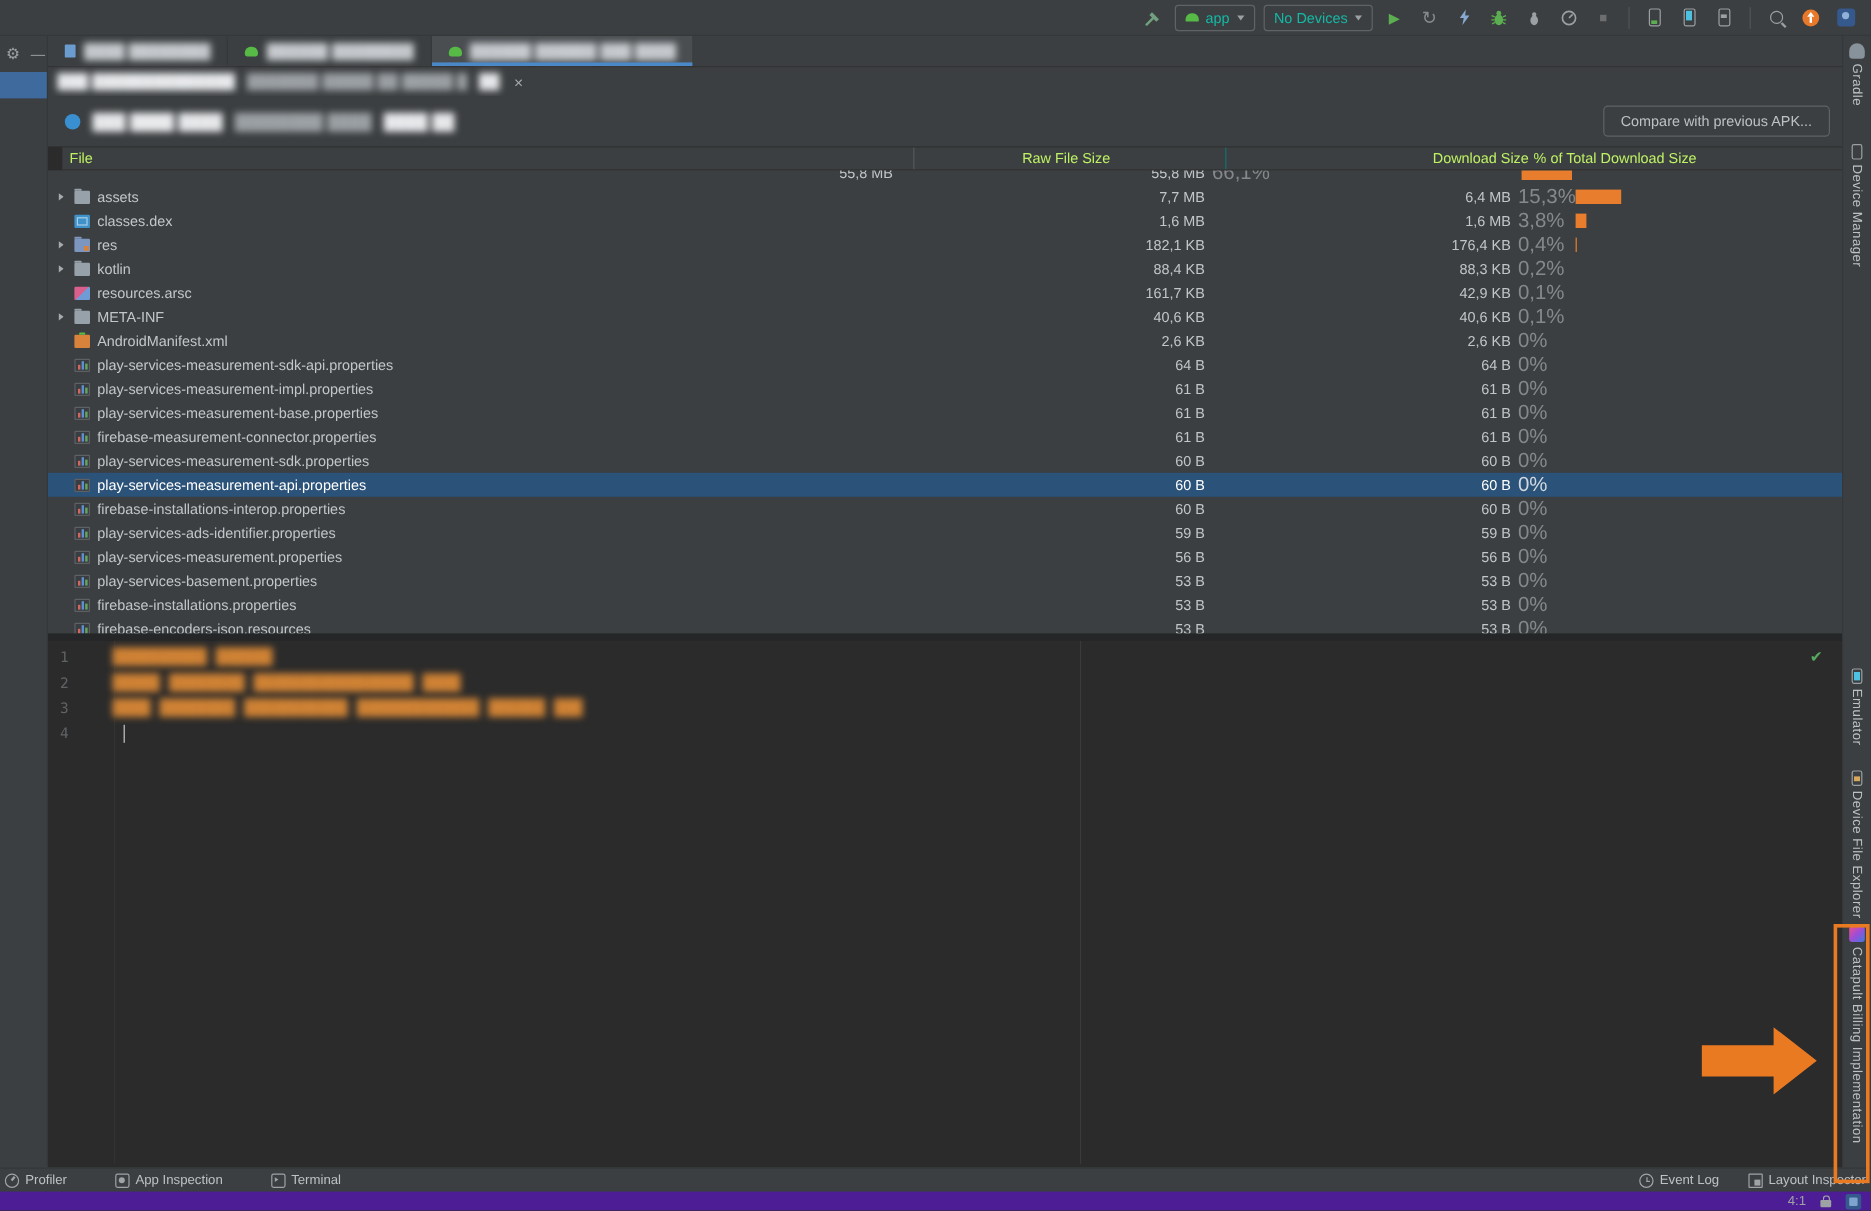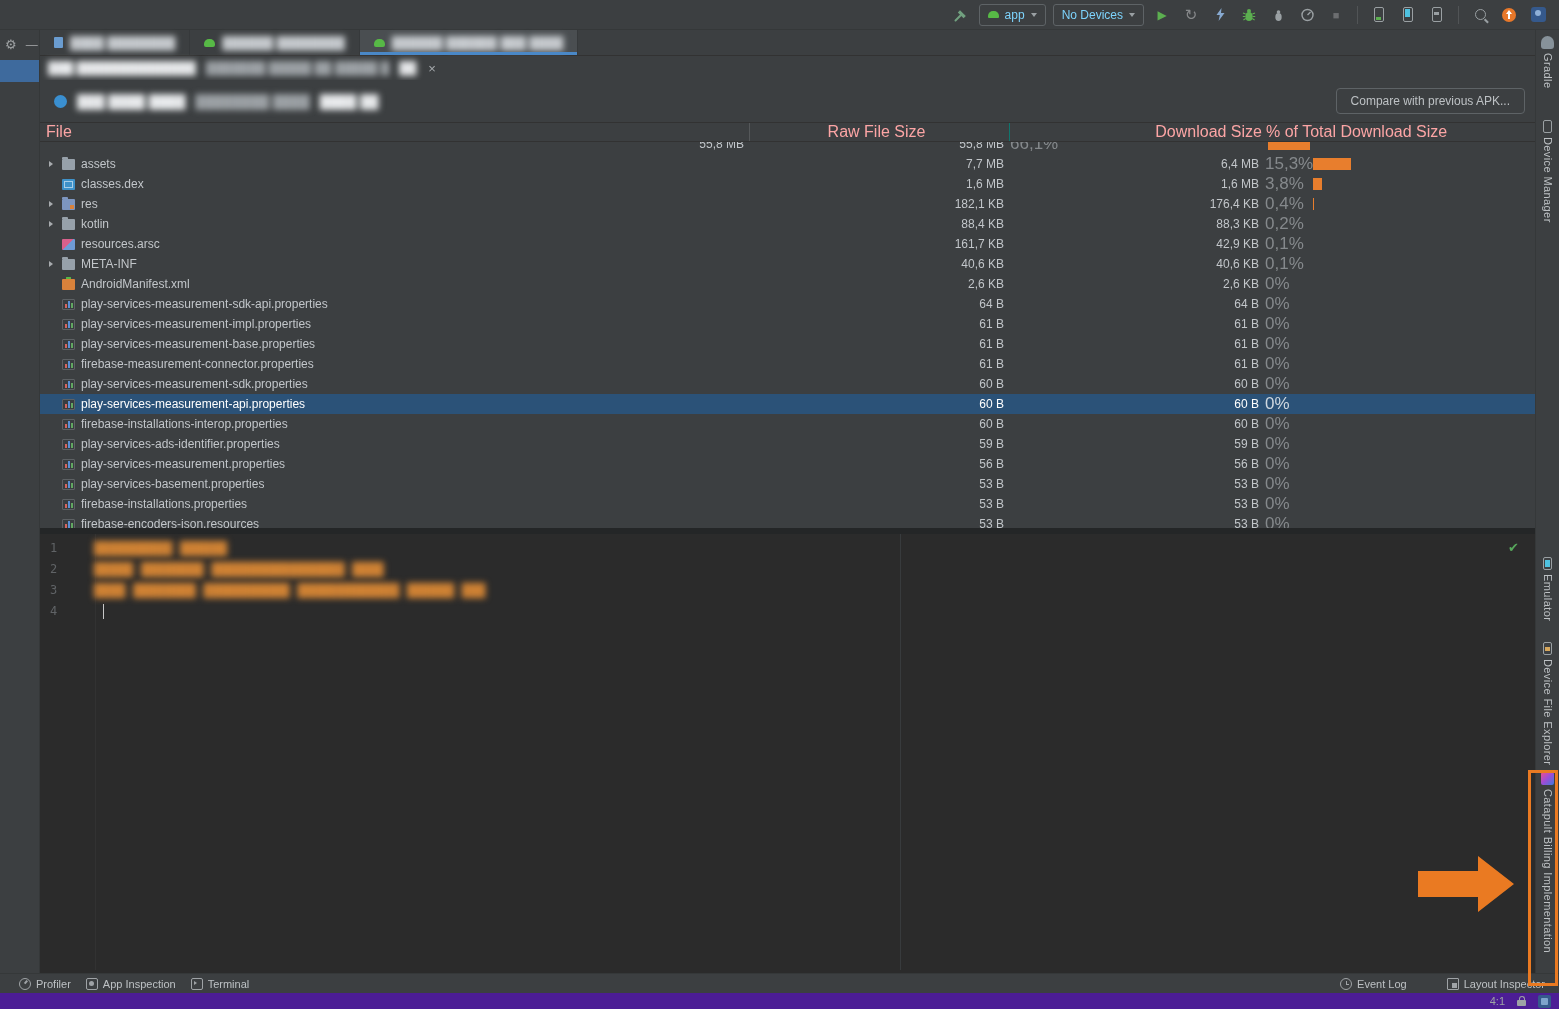--- a/index.html
+++ b/index.html
@@ -4,21 +4,21 @@
 <style>
   html,body{margin:0;padding:0;background:#2b2b2b}
   .app{position:relative;width:1559px;height:1009px;background:#3c3f41;font-family:"Liberation Sans",sans-serif;overflow:hidden;color:#bdbdbd;font-size:12px}
   .blur{filter:blur(3px)}
 
   
   .toolbar{position:absolute;left:0;top:0;width:100%;height:30px;background:#3c3f41;border-bottom:1px solid #353839;display:flex;align-items:center;justify-content:flex-end;box-sizing:border-box}
   .tb-group{display:flex;align-items:center;gap:7px;padding-right:10px}
   .tbi{display:inline-flex;align-items:center;justify-content:center;width:22px;height:22px;border-radius:3px}
   .tb-sep{width:1px;height:18px;background:#515456;margin:0 3px}
-  .tb-select{display:flex;align-items:center;gap:6px;height:22px;border:1px solid #5e6366;border-radius:3px;padding:0 8px;font-size:12px;color:#7dd3fc;box-sizing:border-box}
+  .tb-select{display:flex;align-items:center;gap:6px;height:22px;border:1px solid #5e6366;border-radius:3px;padding:0 8px;font-size:12px;color:#14b8a6;box-sizing:border-box}
   .caret{width:0;height:0;border-left:3.5px solid transparent;border-right:3.5px solid transparent;border-top:4px solid #9aa0a3}
   .droid{width:11px;height:7px;background:#57b946;border-radius:5px 5px 1px 1px}
   .gi-run::before{content:"▶";color:#5caf50;font-size:12px}
   .gi-apply::before{content:"↻";color:#87898b;font-size:15px}
   .gi-stop::before{content:"■";color:#6c6e70;font-size:11px}
   .mag{position:relative;width:9px;height:9px;border:1.6px solid #9aa0a3;border-radius:50%}
   .mag::after{content:"";position:absolute;right:-4px;bottom:-3px;width:5px;height:1.6px;background:#9aa0a3;transform:rotate(45deg)}
   .orangedot{width:14px;height:14px;border-radius:50%;background:#e8782a;position:relative}
   .orangedot::before{content:"";position:absolute;left:4px;top:2.5px;border-left:3px solid transparent;border-right:3px solid transparent;border-bottom:4px solid #fff}
   .orangedot::after{content:"";position:absolute;left:6px;top:6px;width:2px;height:5px;background:#fff}
@@ -48,21 +48,21 @@
 
   .hdr1{position:absolute;left:0;top:26px;width:100%;height:24px;background:#3c3f41;display:flex;align-items:center;gap:10px;padding-left:8px;box-sizing:border-box;font-size:12px}
   .h1bold{color:#e8eaec;font-weight:bold}
   .h1dim{color:#9ca1a5}
   .hclose{color:#a7abae;font-size:13px;margin-left:2px}
 
   .hdr2{position:absolute;left:0;top:50px;width:100%;height:42px;background:#3c3f41;display:flex;align-items:center;gap:10px;padding-left:14px;box-sizing:border-box;font-size:13px}
   .bluedot{width:13px;height:13px;border-radius:50%;background:#3a8fd0;flex:none}
   .cmp-btn{position:absolute;right:10px;top:8px;height:26px;line-height:24px;padding:0 14px;border:1px solid #5e6366;border-radius:4px;font-size:12px;color:#bdc1c4;box-sizing:border-box;background:#3c3f41}
 
-  .theader{position:absolute;left:0;top:92px;width:100%;height:20px;background:#3c3f41;border-top:1px solid #323232;border-bottom:1px solid #323232;display:grid;grid-template-columns:710px 260px 255px 270px;box-sizing:border-box;font-size:16px;color:#fca5a5;align-items:center}
+  .theader{position:absolute;left:12px;top:92px;width:100%;height:20px;background:#3c3f41;border-top:1px solid #323232;border-bottom:1px solid #323232;display:grid;grid-template-columns:710px 260px 255px 270px;box-sizing:border-box;font-size:12px;color:#bef264;align-items:center}
   .th1{padding-left:6px;border-right:1px solid #55585a;height:100%;line-height:18px;box-sizing:border-box}
   .th2{text-align:center;padding-right:6px;border-right:1px solid #0f766e;height:100%;line-height:18px;box-sizing:border-box}
   .th3{text-align:right;padding-right:3px}
   .th4{padding-left:1px}
 
   .tbody{position:absolute;left:0;top:112px;width:100%;height:386px;background:#3c3f41;overflow:hidden}
   .trow{display:grid;grid-template-columns:710px 260px 255px 45px 225px;height:20px;align-items:center;font-size:12px;color:#c2c6ca}
   .trow.rclip{margin-top:-8px}
   .trow.rsel{background:#2b5278;color:#fff}
   .cname{display:flex;align-items:center;padding-left:6px;overflow:hidden;white-space:nowrap}
@@ -117,22 +117,22 @@
   .ric-catapult{background:linear-gradient(135deg,#ef4f8a,#9c4dd8 50%,#3d7bdc)}
   .rlabel{writing-mode:vertical-rl;font-size:11px;color:#bdc1c4;letter-spacing:.4px;white-space:nowrap}
   .rtab-gradle{top:6px}
   .rtab-device-manager{top:90px}
   .rtab-emulator{top:527px}
   .rtab-device-file-explorer{top:612px}
   .rtab-catapult{top:742px}
 
   
   .statusbar{position:absolute;left:0;top:973px;width:100%;height:20px;background:#3c3f41;border-top:1px solid #353839;display:flex;align-items:center;font-size:11px;color:#bdc1c4;box-sizing:border-box}
-  .sb-left{display:flex;gap:15px;padding-left:19px}
-  .sb-right{margin-left:auto;display:flex;align-items:center;gap:40px;padding-right:14px}
+  .sb-left{display:flex;gap:40px;padding-left:4px}
+  .sb-right{margin-left:auto;display:flex;align-items:center;gap:24px;padding-right:4px}
   .sbitem{display:flex;align-items:center;gap:5px}
   .si{width:12px;height:12px;position:relative;box-sizing:border-box;flex:none}
   .si-profiler{border:1.5px solid #9fa3a6;border-radius:50%}
   .si-profiler::before{content:"";position:absolute;left:4.5px;top:1.5px;width:1.5px;height:4px;background:#9fa3a6;transform:rotate(40deg)}
   .si-app-inspection{border:1.5px solid #9fa3a6;border-radius:2px}
   .si-app-inspection::before{content:"";position:absolute;left:2px;top:2px;width:5px;height:5px;background:#9fa3a6;border-radius:50%}
   .si-terminal{border:1.5px solid #9fa3a6;border-radius:2px}
   .si-terminal::before{content:"";position:absolute;left:2px;top:2.5px;border-top:2.5px solid transparent;border-bottom:2.5px solid transparent;border-left:3px solid #9fa3a6}
   .si-event-log{border:1.5px solid #9fa3a6;border-radius:50%}
   .si-event-log::before{content:"";position:absolute;left:4.5px;top:2px;width:1.5px;height:4px;background:#9fa3a6}

